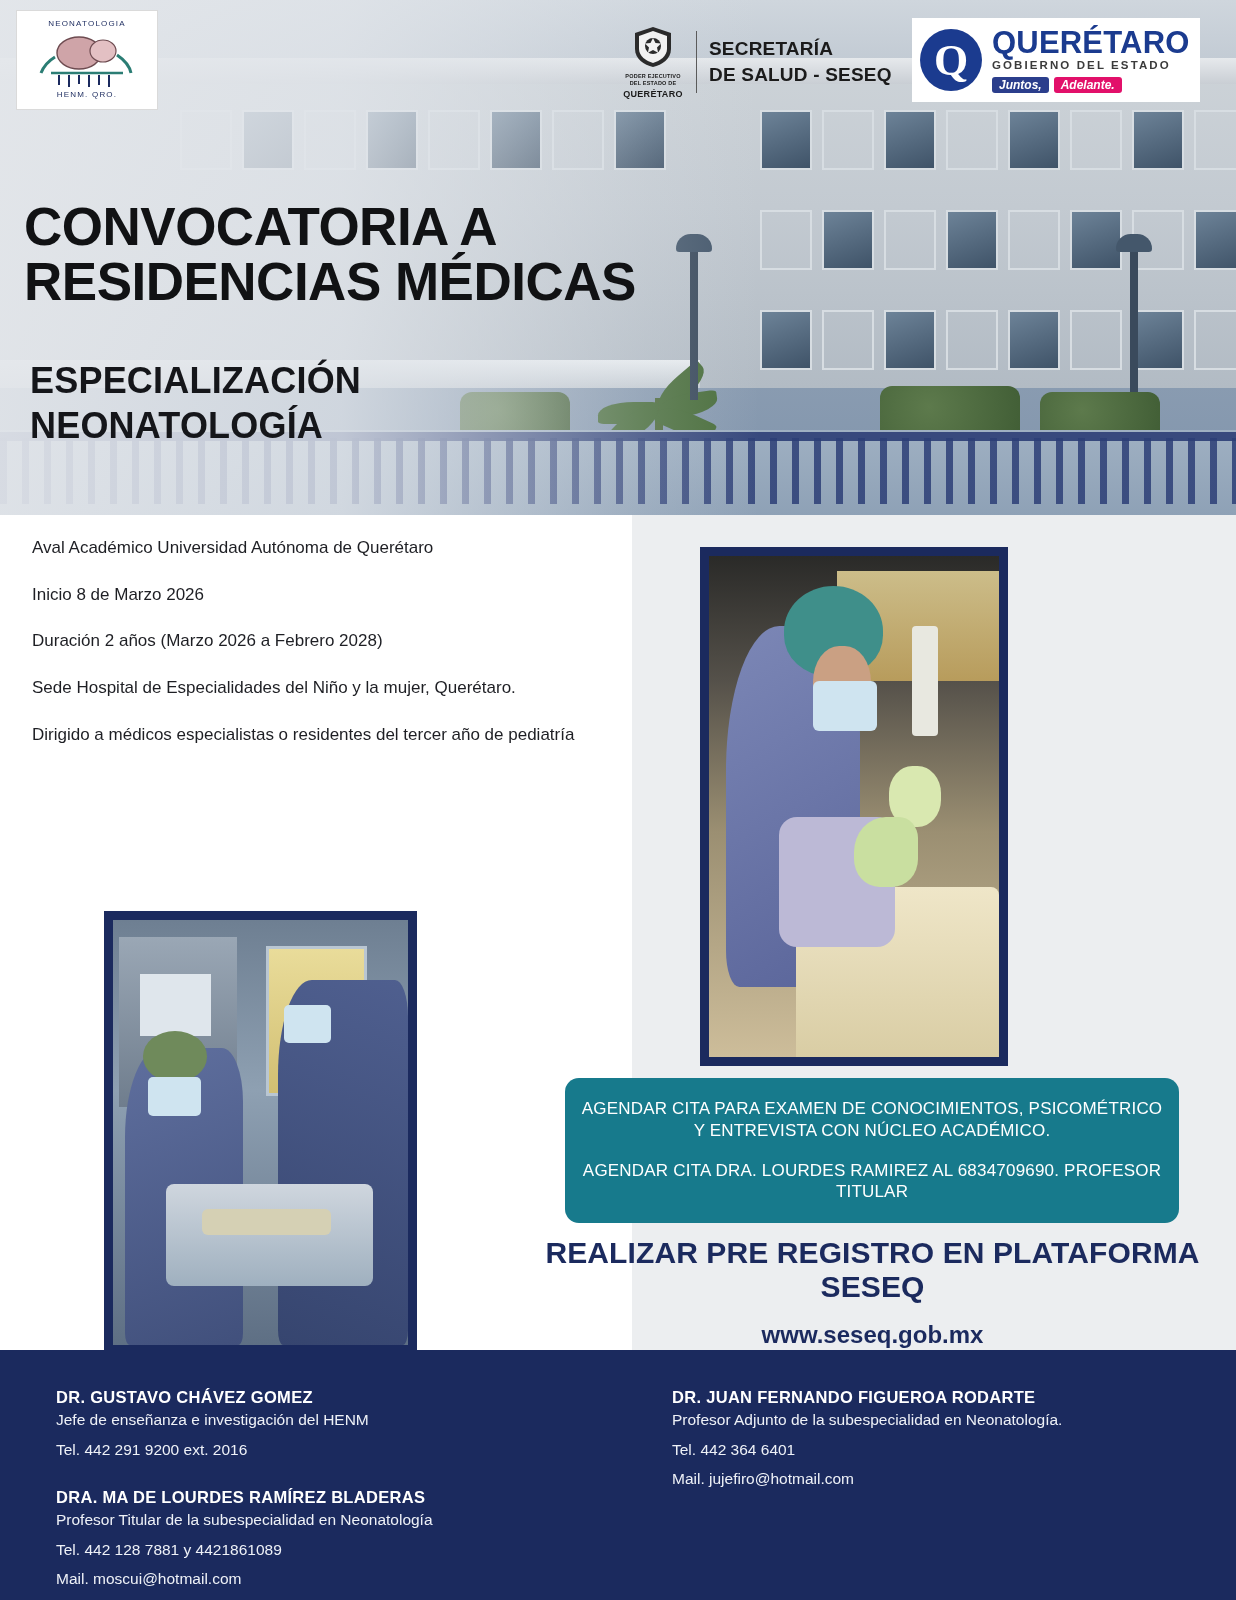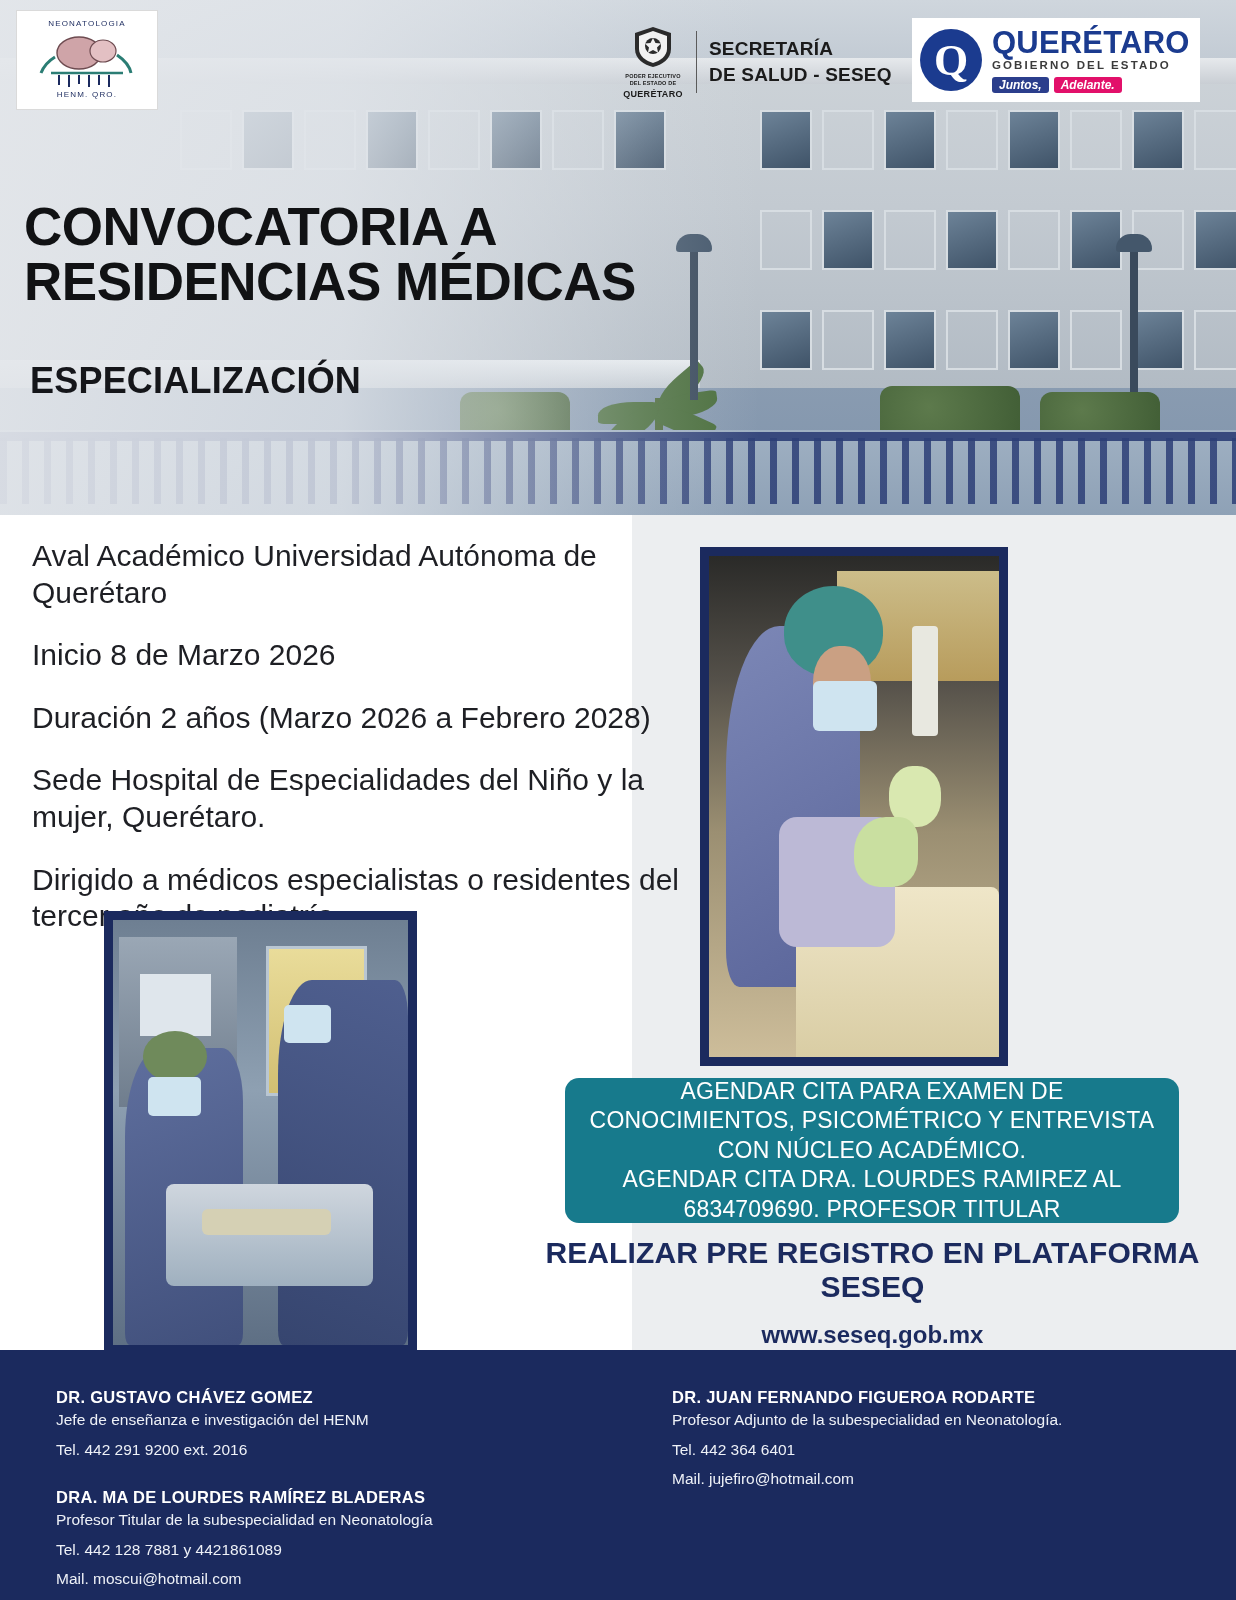--- a/index.html
+++ b/index.html
@@ -148,21 +148,21 @@
   }
   .body-grey {
     position:absolute; left:632px; top:515px; width:604px; height:835px;
     background:#eceef0;
   }
 
   .info-list {
     position:absolute; left:32px; top:538px; width:660px;
     color:#1e1f24;
   }
-  .info-item { font-size:30px; line-height:1.22; margin-bottom:26px; }
+  .info-item { font-size:17px; line-height:1.22; margin-bottom:26px; }
 
   .photo-right {
     position:absolute; left:700px; top:547px; width:308px; height:519px;
     background:#1b2a5e; padding:9px; box-sizing:border-box;
   }
   .photo-left {
     position:absolute; left:104px; top:911px; width:313px; height:443px;
     background:#1b2a5e; padding:9px; box-sizing:border-box;
   }
   .photo-inner { width:100%; height:100%; overflow:hidden; position:relative; }
@@ -193,21 +193,21 @@
   .nicuB .tray { position:absolute; left:18%; top:62%; width:70%; height:24%; background:linear-gradient(180deg,#cfd6de,#9fb0bf); border-radius:8px; }
   .nicuB .tube { position:absolute; left:30%; top:68%; width:44%; height:6%; background:#d5d0b4; border-radius:6px; }
 
   
   .callout {
     position:absolute; left:565px; top:1078px; width:614px; height:145px;
     background:#177a8c; color:#ffffff; border-radius:14px;
     display:flex; flex-direction:column; justify-content:center; align-items:center;
     text-align:center; padding:10px 16px; box-sizing:border-box;
   }
-  .callout p { margin:0; font-size:23px; line-height:1.28; letter-spacing:.2px; }
+  .callout p { margin:0; font-size:17px; line-height:1.28; letter-spacing:.2px; }
   .callout .gap { height:18px; }
   .cta {
     position:absolute; left:545px; top:1236px; width:655px; text-align:center;
     color:#1b2a5e;
   }
   .cta-line1 { font-size:30px; font-weight:700; letter-spacing:.1px; }
   .cta-line2 { font-size:24px; font-weight:700; margin-top:17px; }
 
   
   .footer {
@@ -347,20 +347,21 @@
         </div>
       </div>
     </div>
 
     <div class="h-title">
       <div>CONVOCATORIA A</div>
       <div>RESIDENCIAS MÉDICAS</div>
     </div>
     <div class="h-sub">
       <div>ESPECIALIZACIÓN</div>
+      <div>NEONATOLOGÍA</div>
     </div>
   </div>
 
   <div class="body-bg"></div>
   <div class="body-grey"></div>
 
   <div class="info-list">
     <div class="info-item">Aval Académico Universidad Autónoma de Querétaro</div>
     <div class="info-item">Inicio 8 de Marzo 2026</div>
     <div class="info-item">Duración 2 años (Marzo 2026 a Febrero 2028)</div>

